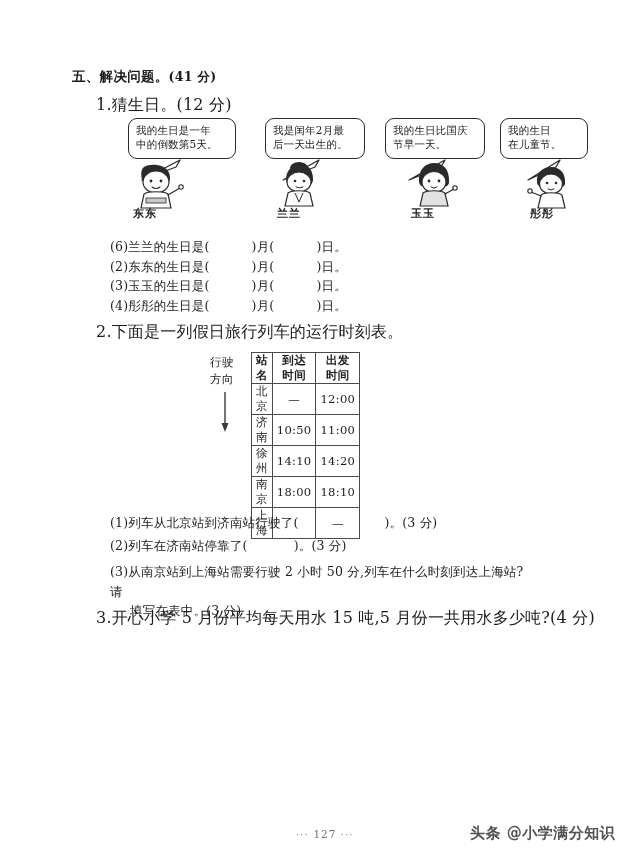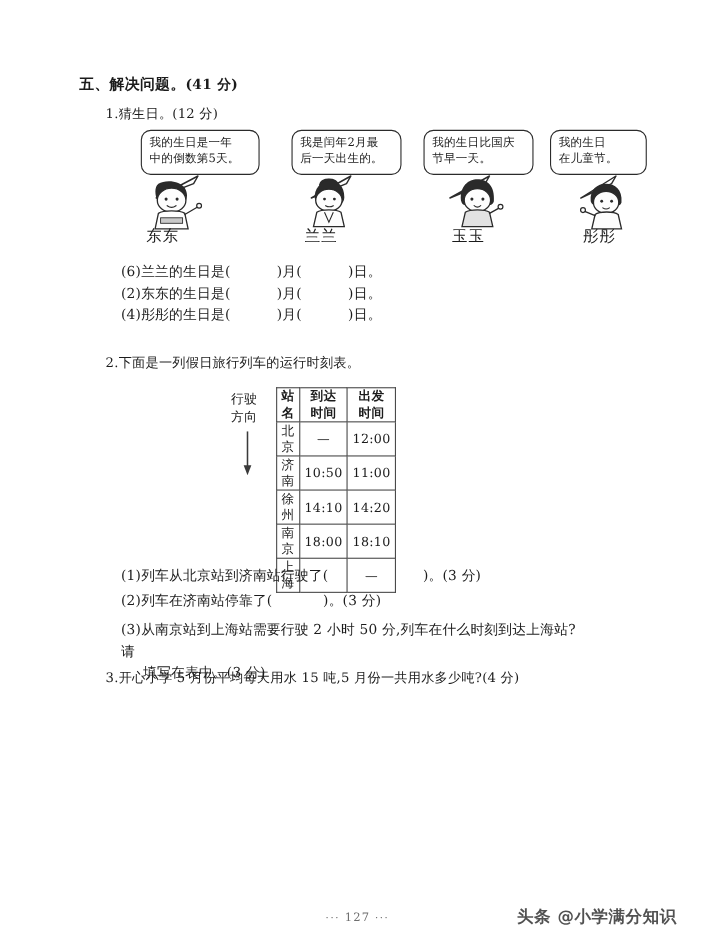--- a/index.html
+++ b/index.html
@@ -32,21 +32,21 @@
     letter-spacing: .3px;
     white-space: nowrap;
   }
   .sec-heading .pts {
     font-weight: bold;
     font-size: 12.5px;
   }
 
   .q-heading {
     position: absolute;
-    font-size: 12px;
+    font-size: 16px;
     white-space: nowrap;
     letter-spacing: .2px;
   }
   #q1-heading { left: 96px; top: 95px; }
   #q2-heading { left: 96px; top: 322px; }
   #q3-heading { left: 96px; top: 608px; }
 
   
   .scene {
     position: absolute;
@@ -93,22 +93,22 @@
     height: 46px;
     z-index: 4;
   }
   #char-0 .person { left: 2px;  top: 46px; }
   #char-1 .person { left: 8px;  top: 44px; }
   #char-2 .person { left: 22px; top: 44px; }
   #char-3 .person { left: 24px; top: 46px; }
 
   .char-name {
     position: absolute;
-    font-size: 14px;
-    font-weight: normal;
+    font-size: 11px;
+    font-weight: bold;
     letter-spacing: 1px;
     white-space: nowrap;
     z-index: 4;
   }
   #char-0 .char-name { left: 5px;  top: 88px; }
   #char-1 .char-name { left: 12px; top: 88px; }
   #char-2 .char-name { left: 26px; top: 88px; }
   #char-3 .char-name { left: 30px; top: 88px; }
 
   
@@ -311,20 +311,23 @@
   </div>
 
   <div class="blank-list">
     <div class="blank-line">
       <span>(6)兰兰的生日是(</span><span class="gap-wide"></span><span>)月(</span><span class="gap-wide"></span><span>)日。</span>
     </div>
     <div class="blank-line">
       <span>(2)东东的生日是(</span><span class="gap-wide"></span><span>)月(</span><span class="gap-wide"></span><span>)日。</span>
     </div>
     <div class="blank-line">
+      <span>(3)玉玉的生日是(</span><span class="gap-wide"></span><span>)月(</span><span class="gap-wide"></span><span>)日。</span>
+    </div>
+    <div class="blank-line">
       <span>(4)彤彤的生日是(</span><span class="gap-wide"></span><span>)月(</span><span class="gap-wide"></span><span>)日。</span>
     </div>
   </div>
 
   <div class="q-heading" id="q2-heading">2.下面是一列假日旅行列车的运行时刻表。</div>
 
   <div class="table-wrap">
     <div class="dir-label">
       <div>行驶</div>
       <div>方向</div>

